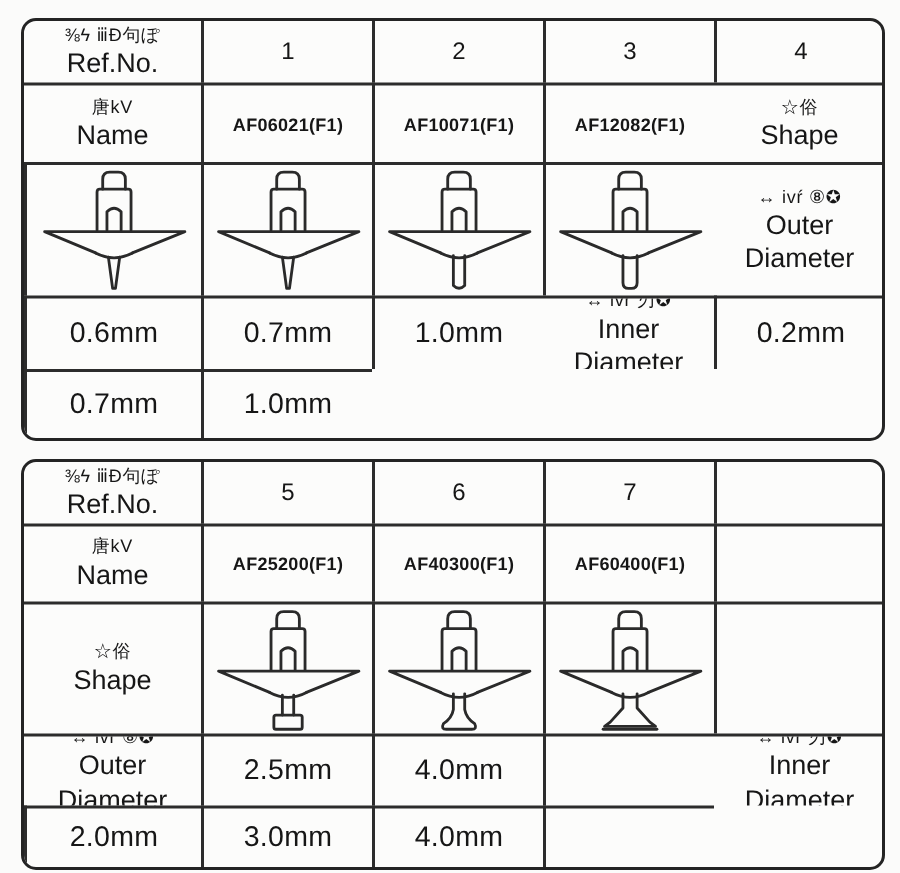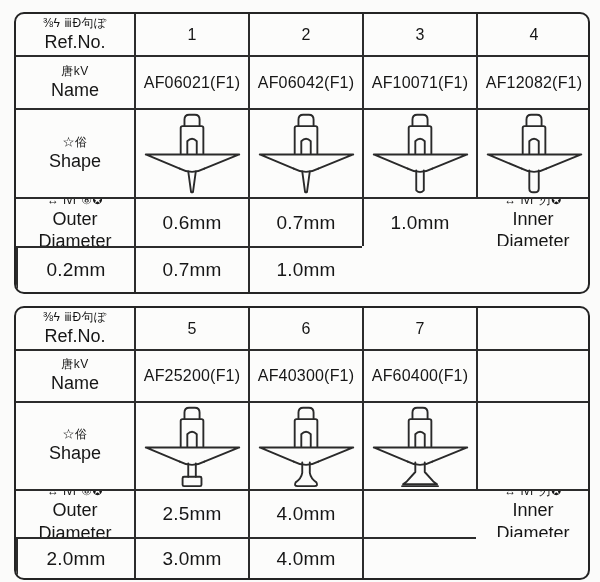--- a/index.html
+++ b/index.html
@@ -25,21 +25,21 @@
     border-left:2px solid #2c2c2c;border-top:2px solid #2c2c2c;
     box-sizing:border-box;overflow:hidden;
   }
   .fc{border-left:none;}
   .fr{border-top:none;}
   .hdr{flex-direction:column;line-height:1.25;text-align:center;}
   .jp{font-size:12px;letter-spacing:0.5px;white-space:nowrap;}
   .en{font-size:18px;}
   .num{font-size:16px;}
   .val{font-size:19px;letter-spacing:0.2px;}
-  .name{font-size:16px;letter-spacing:0.2px;white-space:nowrap;}
+  .name{font-size:12px;letter-spacing:0.2px;white-space:nowrap;font-weight:bold;}
   .shape svg{display:block;}
   .ink{stroke:#2a2a2a;stroke-width:2;fill:none;stroke-linejoin:round;stroke-linecap:round;}
 </style>
 </head>
 <body>
 
 <div class="ptable" id="t1">
 
   <div class="cell hdr fc fr">
     <div class="jp">⅜ϟ ⅲÐ句ぽ</div>
@@ -48,21 +48,20 @@
   <div class="cell num fr">1</div>
   <div class="cell num fr">2</div>
   <div class="cell num fr">3</div>
   <div class="cell num fr">4</div>
 
   <div class="cell hdr fc">
     <div class="jp">唐kV</div>
     <div class="en">Name</div>
   </div>
   <div class="cell name">AF06021(F1)</div>
-  <div class="cell name">AF06042(F1)</div>
   <div class="cell name">AF10071(F1)</div>
   <div class="cell name">AF12082(F1)</div>
 
   <div class="cell hdr fc">
     <div class="jp">☆俗</div>
     <div class="en">Shape</div>
   </div>
   <div class="cell shape">
     <svg width="111" height="85" viewBox="0 0 115 90">
       <path class="ink" d="M49,16 L49,9 Q49,4 54,4 L60,4 Q65,4 65,9 L65,16"></path>

